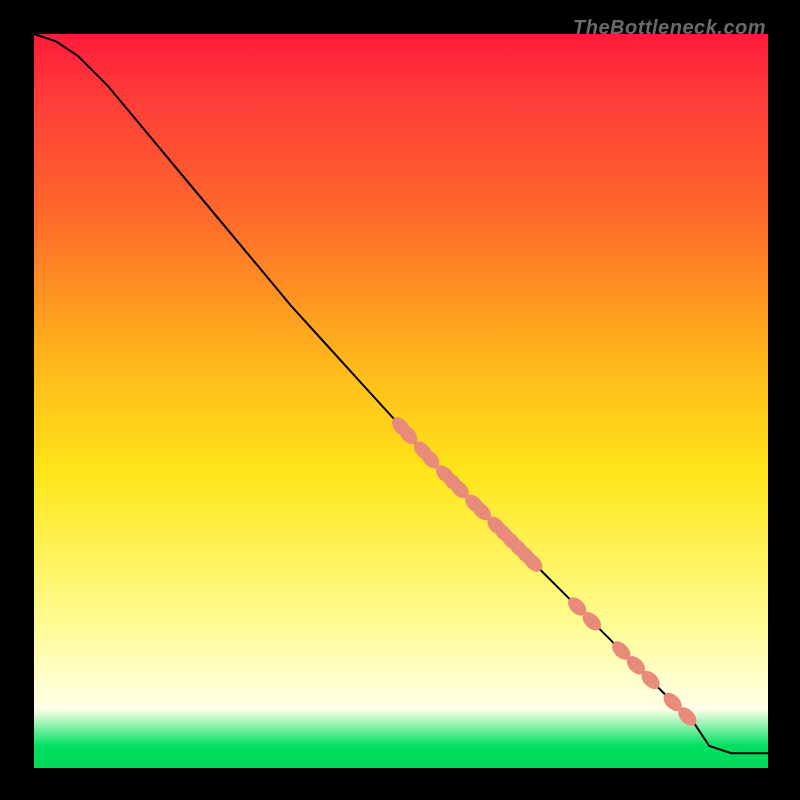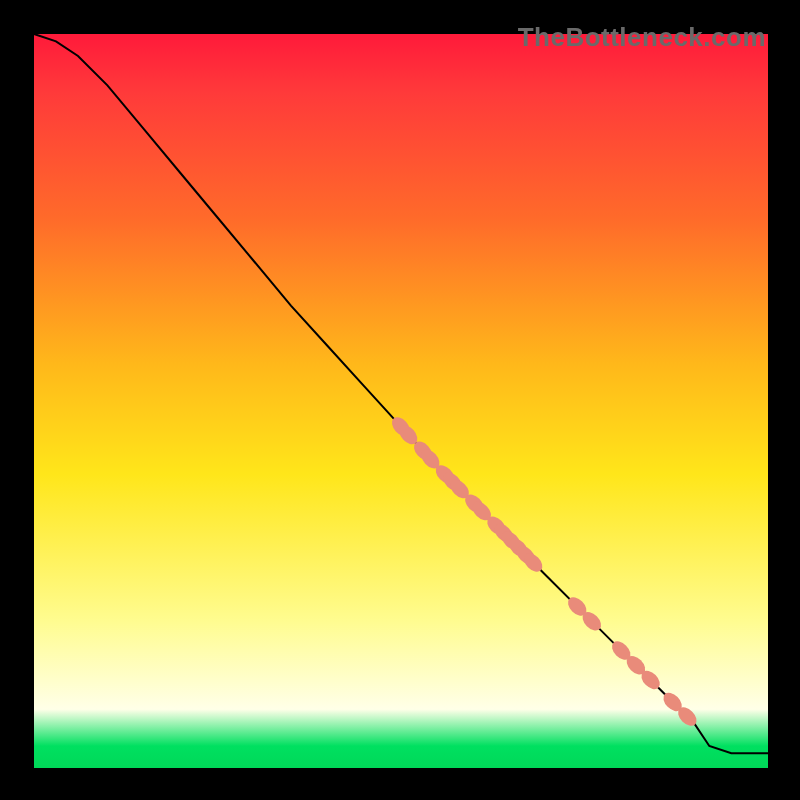--- a/index.html
+++ b/index.html
@@ -39,27 +39,28 @@
   svg.overlay {
     position: absolute;
     left: 34px;
     top: 34px;
     width: 734px;
     height: 734px;
     overflow: visible;
   }
   .watermark {
     position: absolute;
-    top: 22px;
+    top: 16px;
     right: 34px;
     font-family: Arial, Helvetica, sans-serif;
-    font-size: 26px;
+    font-size: 20px;
     font-weight: bold;
     color: #6a6a6a;
     letter-spacing: 0.5px;
+    font-style: italic;
   }
 </style>
 </head>
 <body>
 <div class="stage">
   <div class="plot"></div>
 
   <div class="watermark">TheBottleneck.com</div>
 
   <svg class="overlay" viewBox="0 0 734 734">

